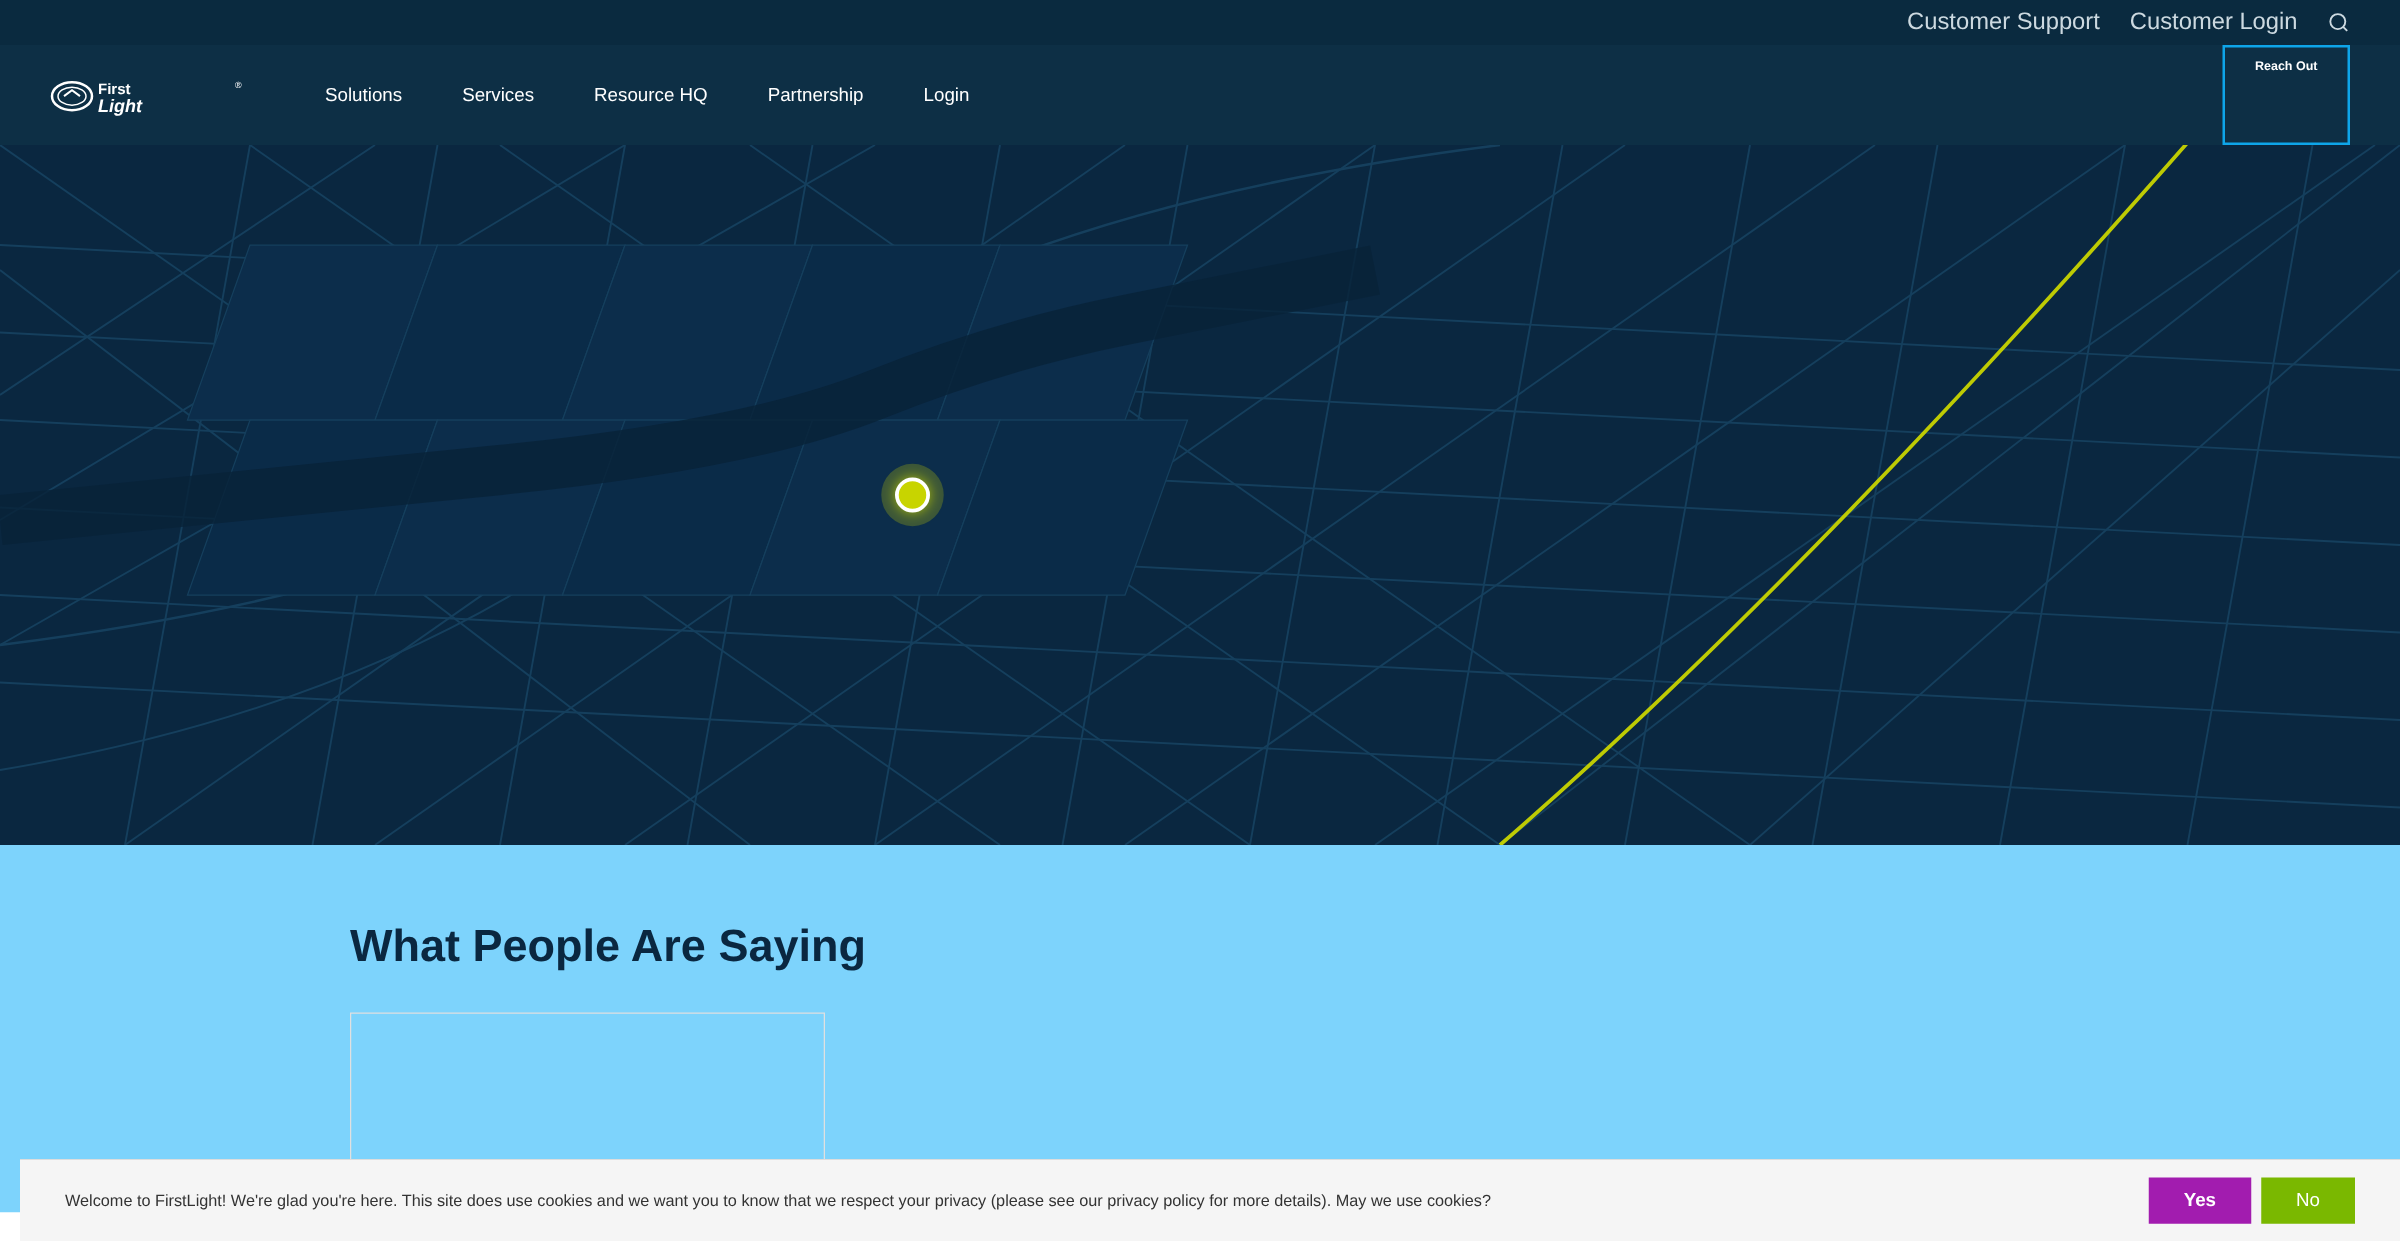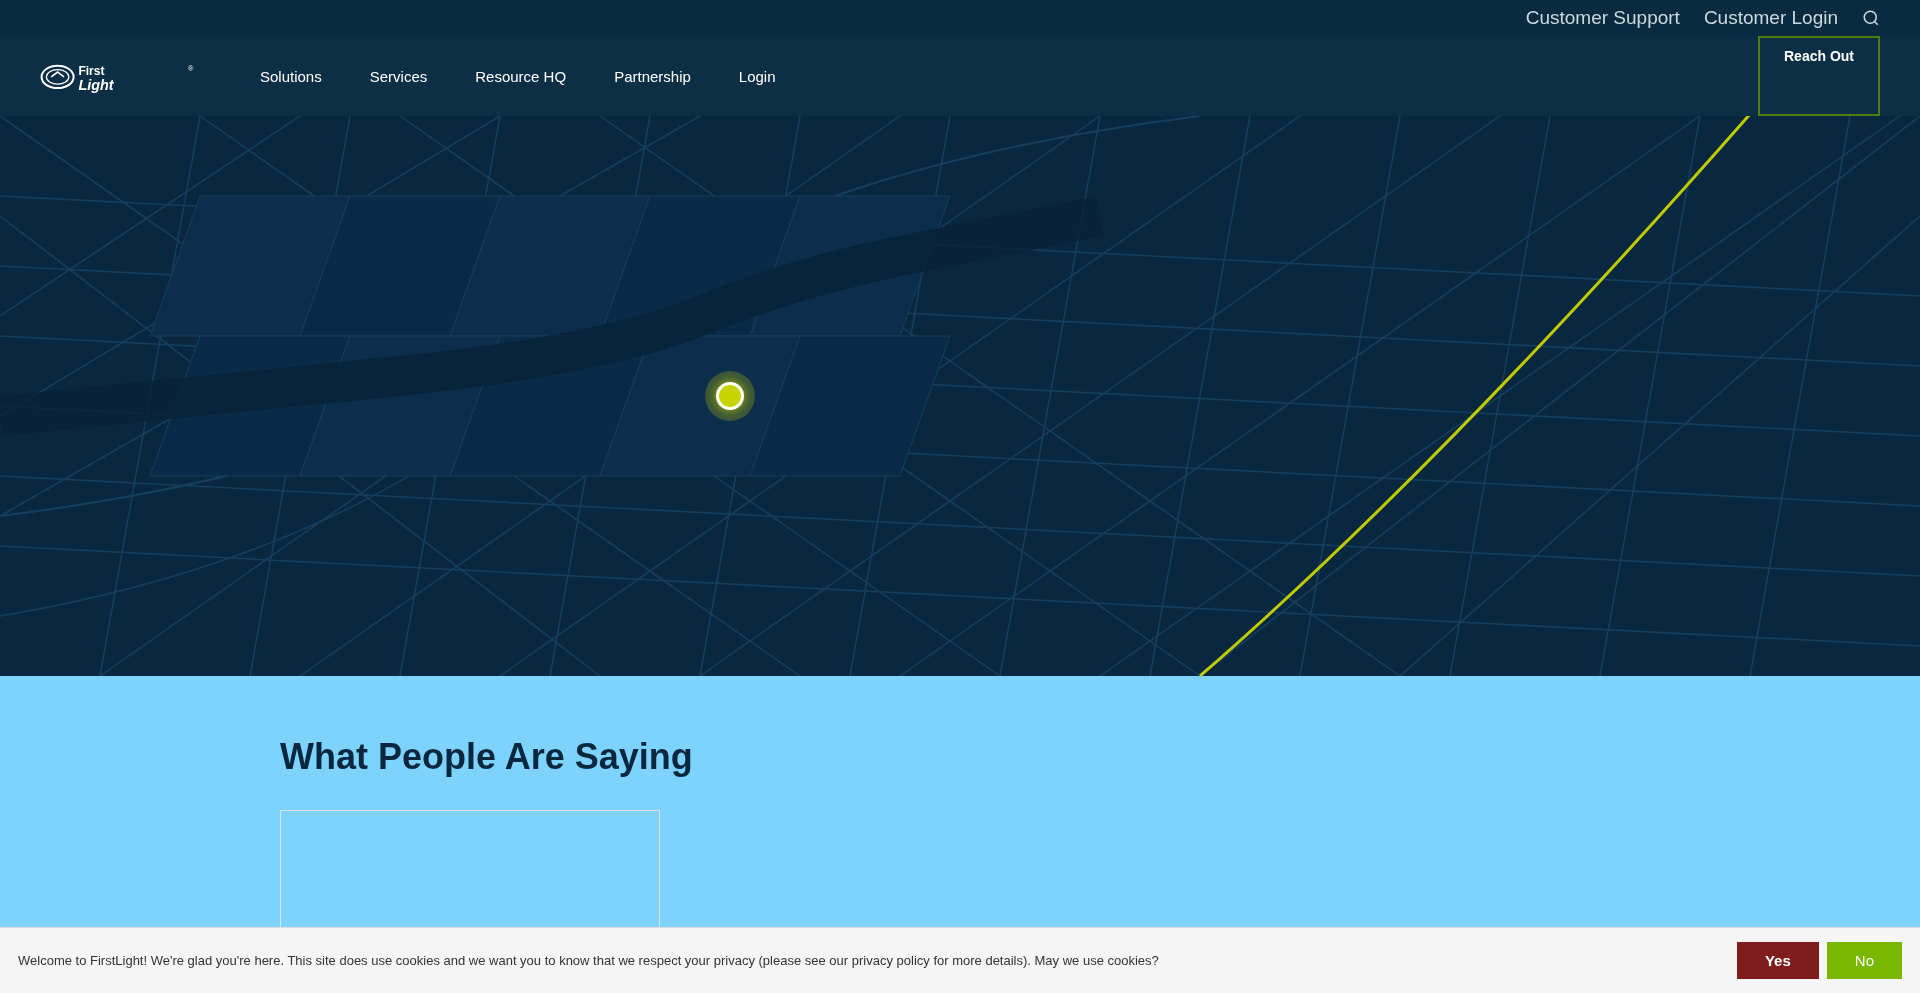--- a/index.html
+++ b/index.html
@@ -75,24 +75,24 @@
       text-decoration: none;
       font-size: 15px;
       font-weight: 400;
       cursor: pointer;
       white-space: nowrap;
       padding: 4px 0;
     }
 
     .reach-out-btn {
       background-color: transparent;
-      border: 2px solid #4d7c0f;
+      border: 2px solid #0ea5e9;
       color: #ffffff;
       padding: 10px 24px;
-      font-size: 14px;
+      font-size: 10px;
       font-weight: 600;
       cursor: pointer;
       text-decoration: none;
       white-space: nowrap;
     }
 
     
     .hero {
       position: relative;
       width: 1920px;
@@ -157,45 +157,45 @@
       border: 1px solid #e0e0e0;
       padding: 24px;
       width: 380px;
       min-height: 120px;
     }
 
     
     .cookie-bar {
       position: fixed;
       bottom: 0;
-      left: 0;
+      left: 16px;
       right: 0;
       background-color: #f5f5f5;
       border-top: 1px solid #ddd;
       display: flex;
       align-items: center;
       justify-content: space-between;
-      padding: 14px 18px;
+      padding: 14px 36px;
       z-index: 1000;
     }
 
     .cookie-text {
       color: #333;
       font-size: 13px;
       flex: 1;
       margin-right: 24px;
     }
 
     .cookie-buttons {
       display: flex;
       gap: 8px;
     }
 
     .btn-yes {
-      background-color: #7f1d1d;
+      background-color: #a21caf;
       color: #ffffff;
       border: none;
       padding: 10px 28px;
       font-size: 15px;
       font-weight: 700;
       cursor: pointer;
     }
 
     .btn-no {
       background-color: #7ab800;

